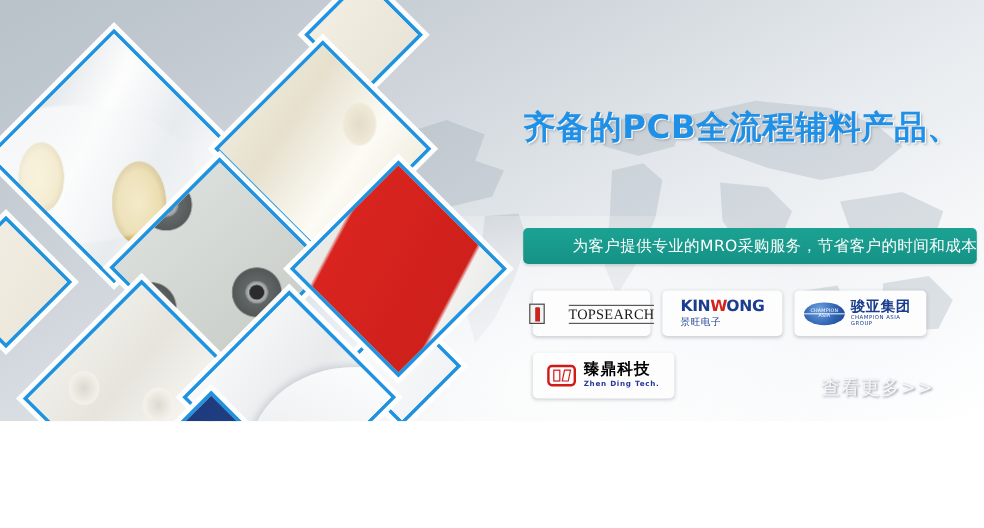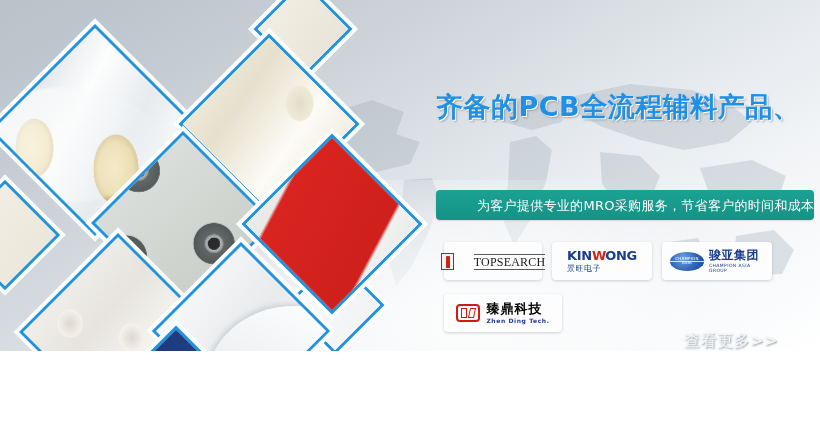--- a/index.html
+++ b/index.html
@@ -358,21 +358,21 @@
     font: bold 6px/1 "DejaVu Sans", sans-serif;
     color: #23389a;
     margin-top: 3px;
     letter-spacing: .6px;
   }
 
   
   .more-link {
     position: absolute;
     left: 254px;
-    top: 333px;
+    top: 315px;
     font: 16px/1 "DejaVu Sans", "Liberation Sans", sans-serif;
     color: #f4f6f8;
     letter-spacing: .5px;
     text-shadow: 1px 1px 2px rgba(120,132,142,.85);
     cursor: pointer;
     white-space: nowrap;
   }
 </style>
 </head>
 <body>

